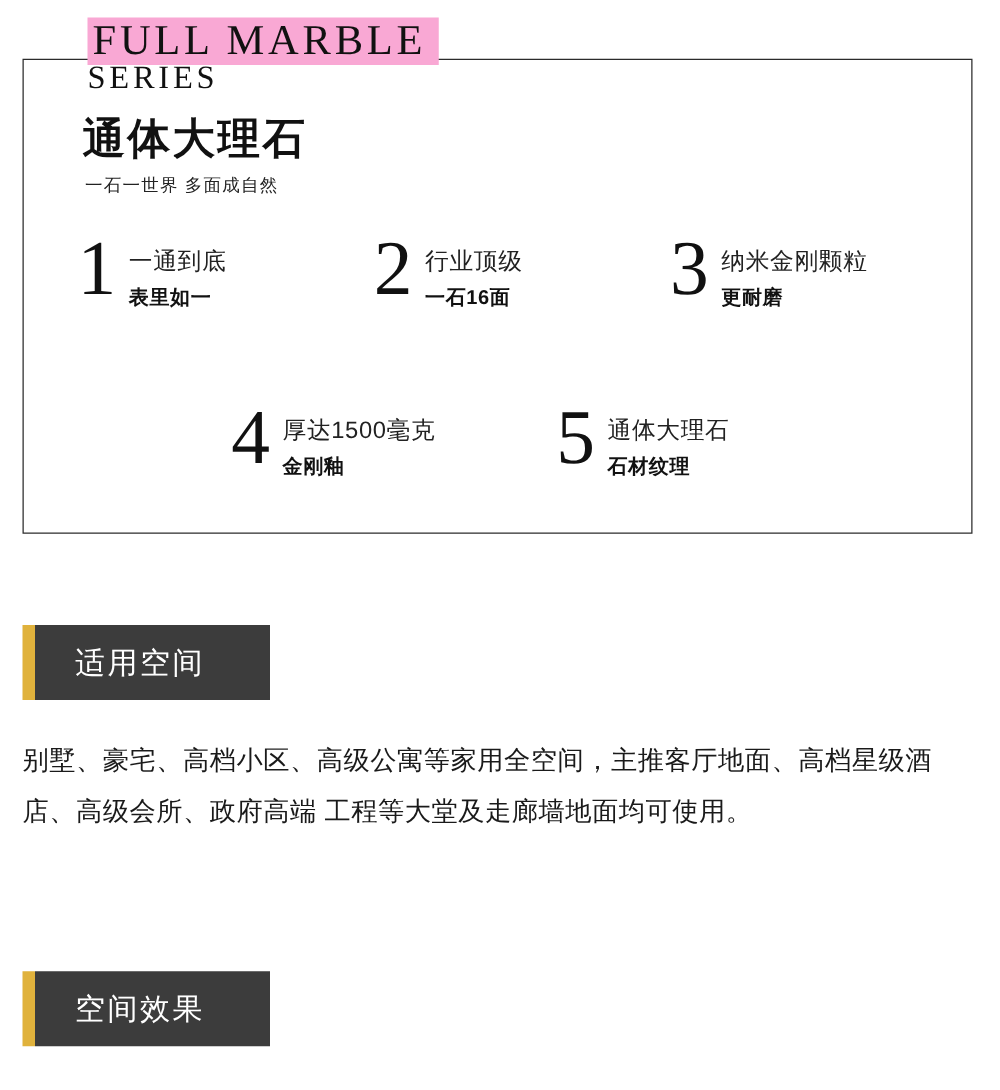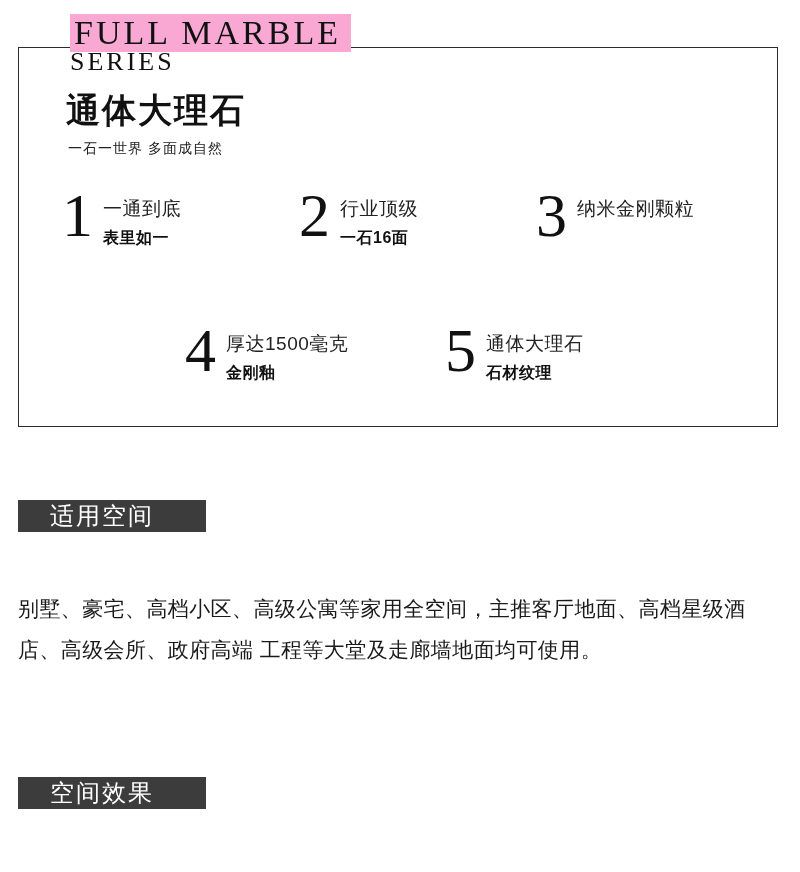--- a/index.html
+++ b/index.html
@@ -131,22 +131,21 @@
     color: #111;
     letter-spacing: 0.5px;
     white-space: nowrap;
   }
 
   
   .section-head {
     position: absolute;
     display: flex;
     align-items: stretch;
-    height: 88px;
-    flex-direction: column;
+    height: 60px;
   }
   .section-head .bar {
     width: 10px;
     background: #e0b23c;
   }
   .section-head .plate {
     width: 188px;
     background: #3c3c3c;
     display: flex;
     align-items: center;
@@ -201,20 +200,21 @@
       <div class="feature-num">2</div>
       <div class="feature-text">
         <div class="feature-line1">行业顶级</div>
         <div class="feature-line2">一石16面</div>
       </div>
     </div>
     <div class="feature">
       <div class="feature-num">3</div>
       <div class="feature-text">
         <div class="feature-line1">纳米金刚颗粒</div>
+        <div class="feature-line2">更耐磨</div>
       </div>
     </div>
   </div>
 
   <div class="features-row row2">
     <div class="feature">
       <div class="feature-num">4</div>
       <div class="feature-text">
         <div class="feature-line1">厚达1500毫克</div>
         <div class="feature-line2">金刚釉</div>

